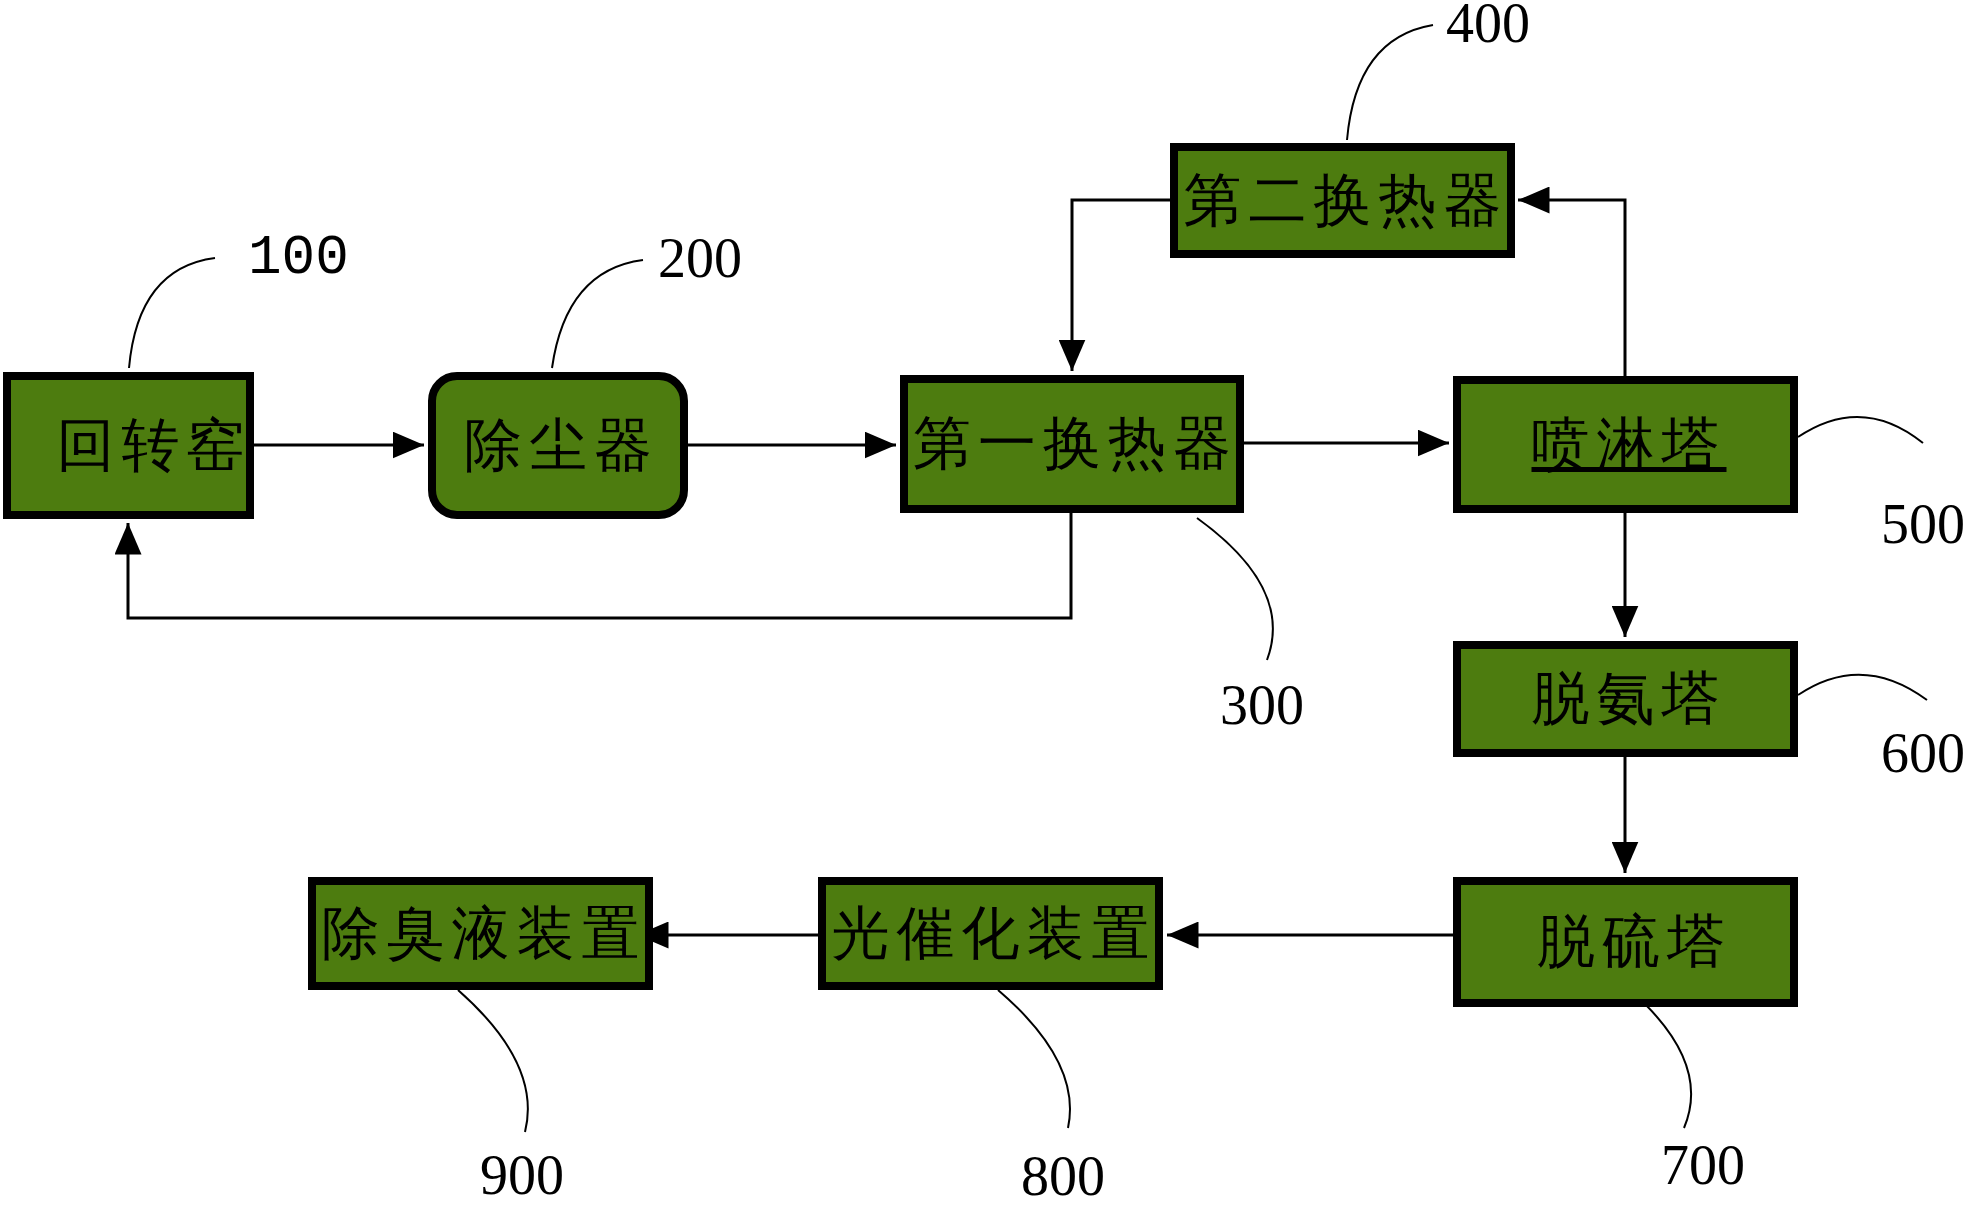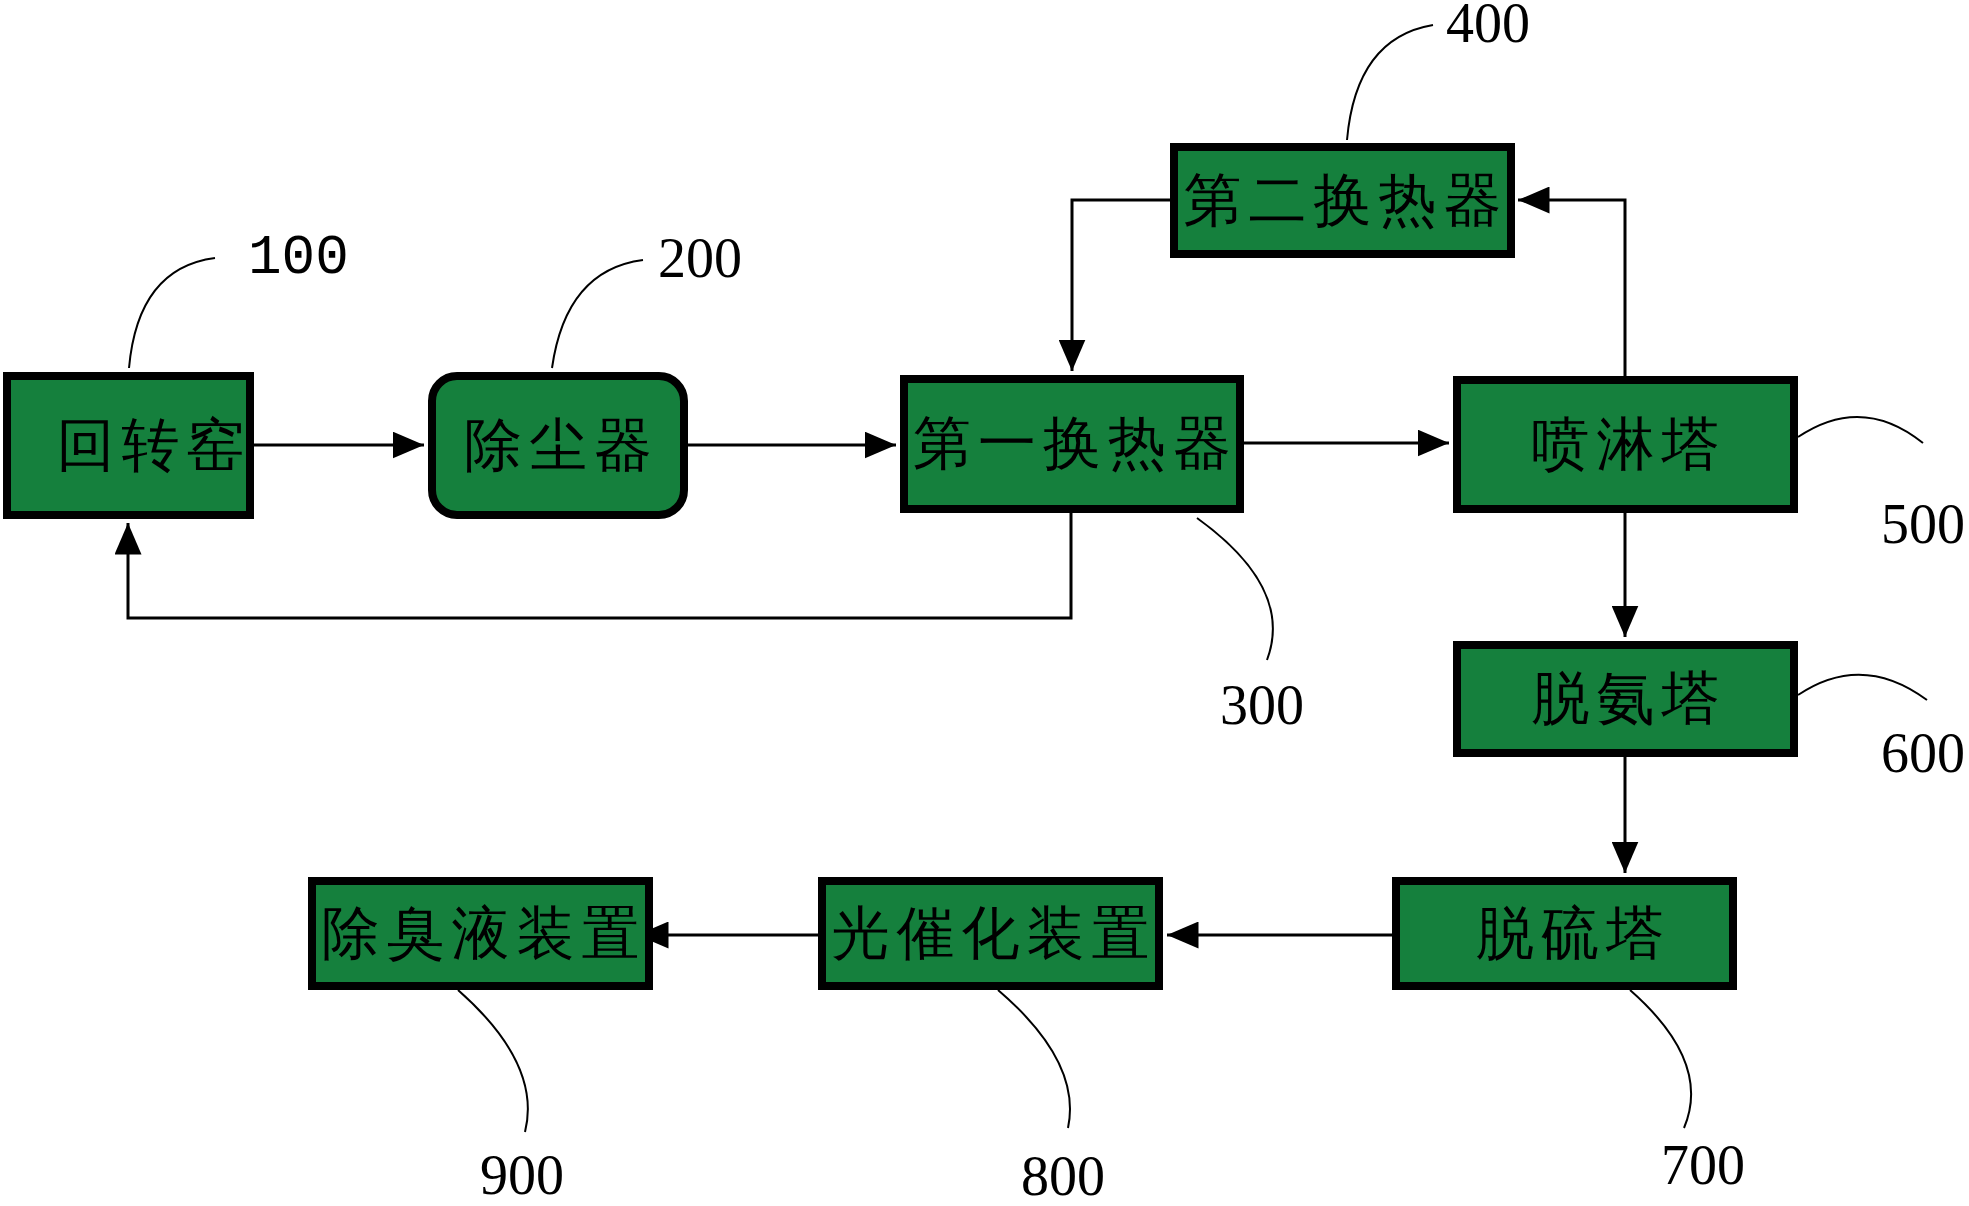--- a/index.html
+++ b/index.html
@@ -20,21 +20,21 @@
     position: absolute;
     left: 0;
     top: 0;
     width: 1969px;
     height: 1206px;
   }
   .node {
     position: absolute;
     box-sizing: border-box;
     border: 8px solid #000000;
-    background: #15803d;
+    background: #4d7c0f;
     display: flex;
     align-items: center;
     justify-content: center;
   }
   .node .label {
     font-size: 58px;
     letter-spacing: 7px;
     text-indent: 7px; 
     white-space: nowrap;
     font-weight: 500;
@@ -89,27 +89,27 @@
   </div>
   <div class="node" style="left:428px;  top:372px; width:260px; height:147px;border-radius:29px;">
     <span class="label">除尘器</span>
   </div>
   <div class="node" style="left:900px;  top:375px; width:344px; height:138px;">
     <span class="label">第一换热器</span>
   </div>
   <div class="node" style="left:1170px; top:143px; width:345px; height:115px;">
     <span class="label">第二换热器</span>
   </div>
-  <div class="node" style="left:1453px; top:376px; width:345px; height:137px;">
+  <div class="node" style="left:1453px; top:376px; width:345px; height:137px;text-decoration:underline;">
     <span class="label">喷淋塔</span>
   </div>
   <div class="node" style="left:1453px; top:641px; width:345px; height:116px;">
     <span class="label">脱氨塔</span>
   </div>
-  <div class="node" style="left:1392px; top:877px; width:345px; height:113px;padding-left:11px;">
+  <div class="node" style="left:1453px; top:877px; width:345px; height:130px;padding-left:11px;">
     <span class="label">脱硫塔</span>
   </div>
   <div class="node" style="left:818px;  top:877px; width:345px; height:113px;">
     <span class="label">光催化装置</span>
   </div>
   <div class="node" style="left:288px;  top:877px; width:345px; height:113px;margin-left:20px;">
     <span class="label">除臭液装置</span>
   </div>
 
   <div class="ref" style="left:248px;  top:230px;font-family:Liberation Mono, monospace;">100</div>

